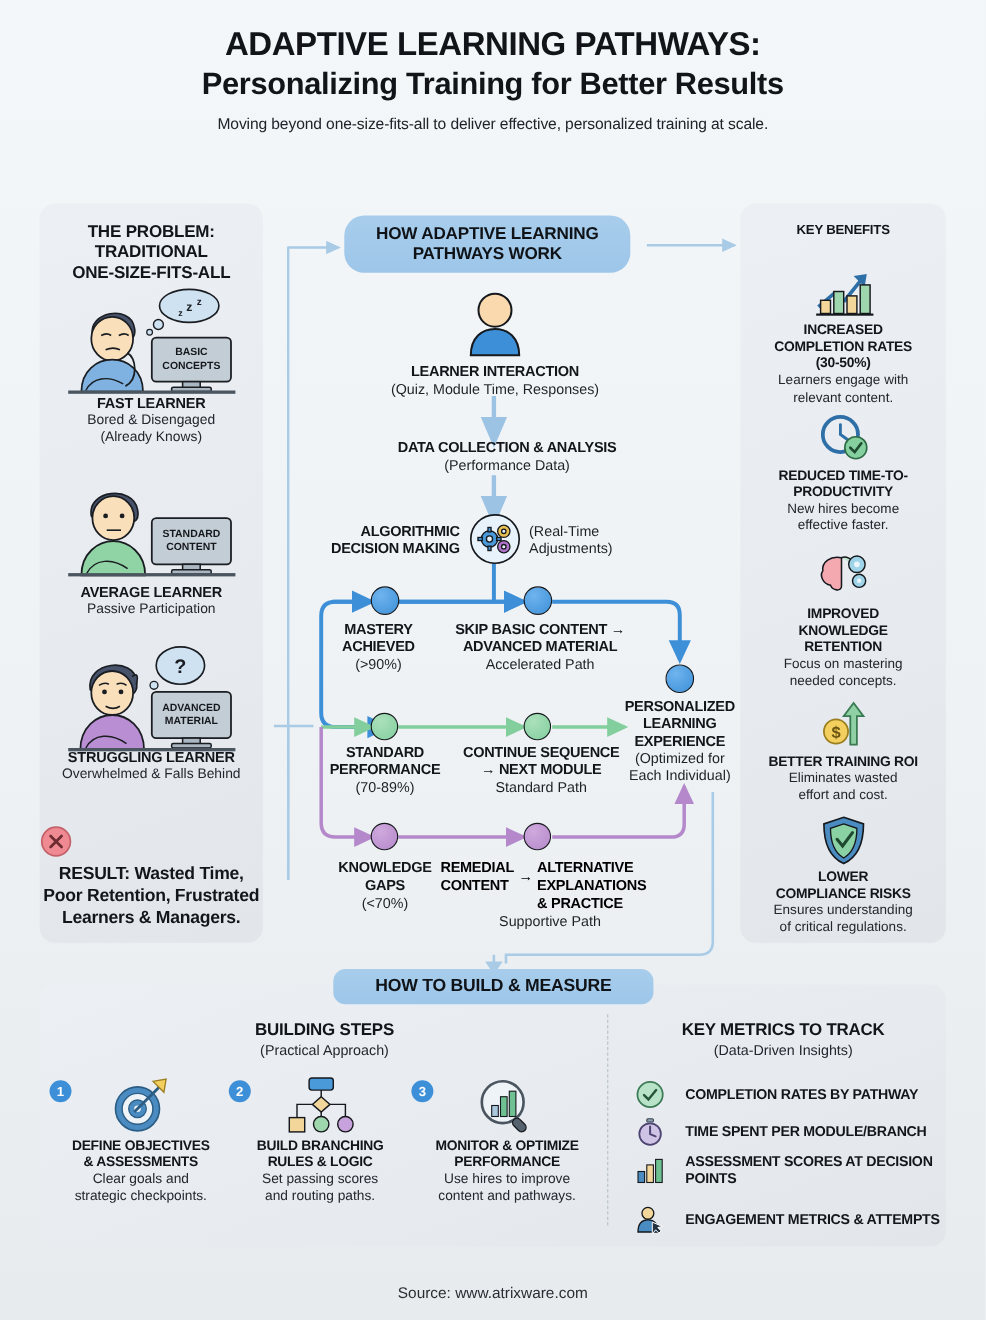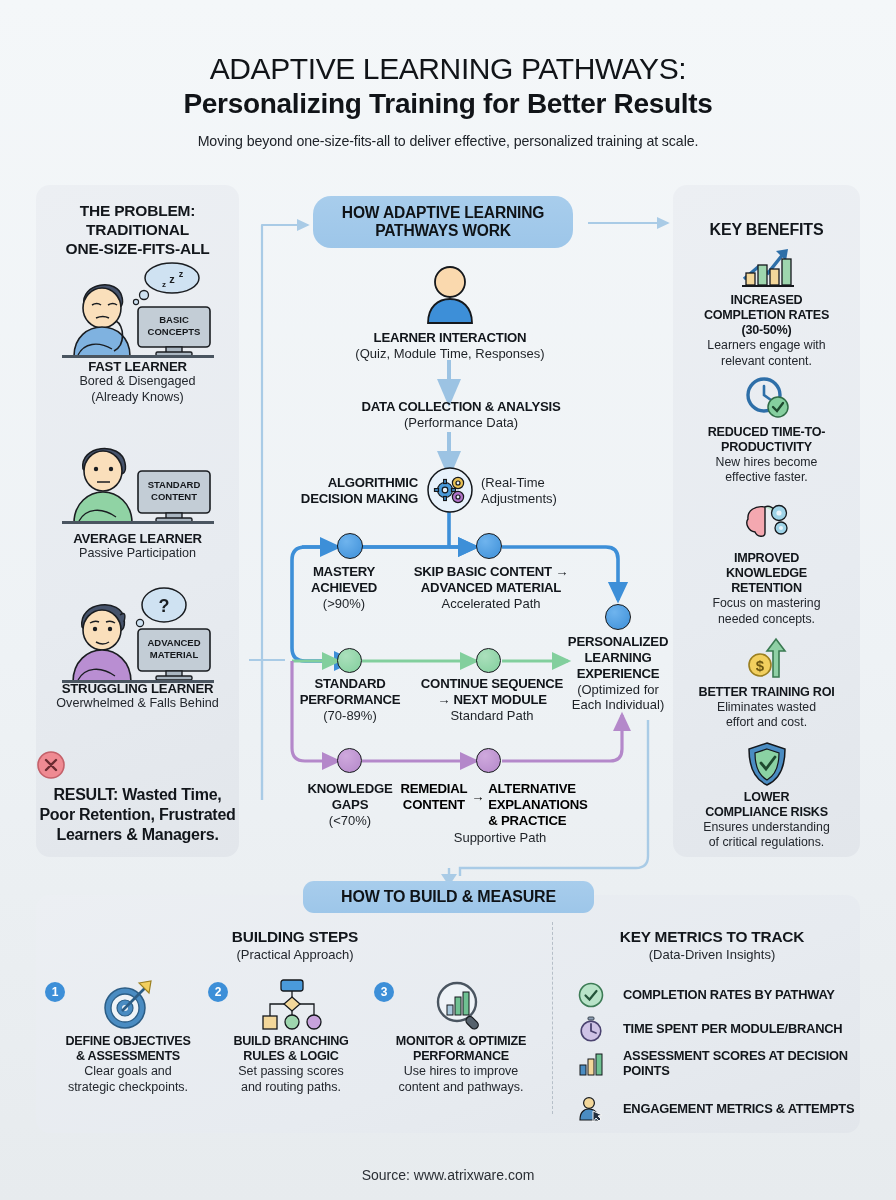--- a/index.html
+++ b/index.html
@@ -11,22 +11,22 @@
   }
   #page {
     position: relative;
     width: 896px; height: 1200px;
     background: linear-gradient(180deg,#f4f7f9 0%, #eef2f5 55%, #e7ebee 100%);
   }
 
   
   .header { position:absolute; left:0; top:24px; width:896px; text-align:center; }
   .title1 {
-    font-size: 30px; font-weight: normal; letter-spacing: -0.4px;
-    color:#111418; line-height: 1.12; margin-top: 28px;
+    font-size: 30px; font-weight: bold; letter-spacing: -0.4px;
+    color:#111418; line-height: 1.12;
   }
   .title2 {
     font-size: 28px; font-weight: bold; letter-spacing:-0.3px;
     color:#111418; line-height: 1.16; margin-top:2px;
   }
   .subtitle {
     margin-top:13px; font-size:14.2px; color:#20242a; letter-spacing:-0.1px;
   }
 
   
@@ -48,21 +48,21 @@
   .learner .art { height:96px; position:relative; }
   .learner .name {
     font-size:13.2px; font-weight:bold; color:#12161b; letter-spacing:-0.2px;
   }
   .learner .sub { font-size:12.6px; color:#23272d; line-height:1.26; }
 
   .figwrap { position:absolute; left:50%; transform:translateX(-50%); top:0; }
 
   
   #benefits { left:673px; top:185px; width:187px; height:672px; }
-  #benefits .panel-h { margin-top:35px; font-size:16px; }
+  #benefits .panel-h { margin-top:17px; font-size:12px; }
   .benefit { position:absolute; left:0; width:187px; text-align:center; }
   .benefit .bicon { height:50px; position:relative; }
   .benefit .bt {
     font-size:12.6px; font-weight:bold; color:#12161b; line-height:1.2;
     letter-spacing:-0.25px;
   }
   .benefit .bd { font-size:12.3px; color:#23272d; line-height:1.24; }
 
   .pill {
     position:absolute;
@@ -386,21 +386,21 @@
     <div class="nl-t">→ NEXT MODULE</div>
     <div class="nl-s">Standard Path</div>
   </div>
 
   <div class="node-label" style="left:288px;top:781px;width:124px">
     <div class="nl-t">KNOWLEDGE</div>
     <div class="nl-t">GAPS</div>
     <div class="nl-s">(&lt;70%)</div>
   </div>
   <div style="position:absolute;left:404px;top:781px;width:180px;display:flex;align-items:flex-start;justify-content:center;gap:4px">
-    <div style="text-align:center">
+    <div style="text-align:left">
       <div class="nl-t">REMEDIAL</div>
       <div class="nl-t">CONTENT</div>
     </div>
     <div class="nl-t" style="padding-top:8px">→</div>
     <div style="text-align:left">
       <div class="nl-t">ALTERNATIVE</div>
       <div class="nl-t">EXPLANATIONS</div>
       <div class="nl-t">&amp; PRACTICE</div>
     </div>
   </div>

